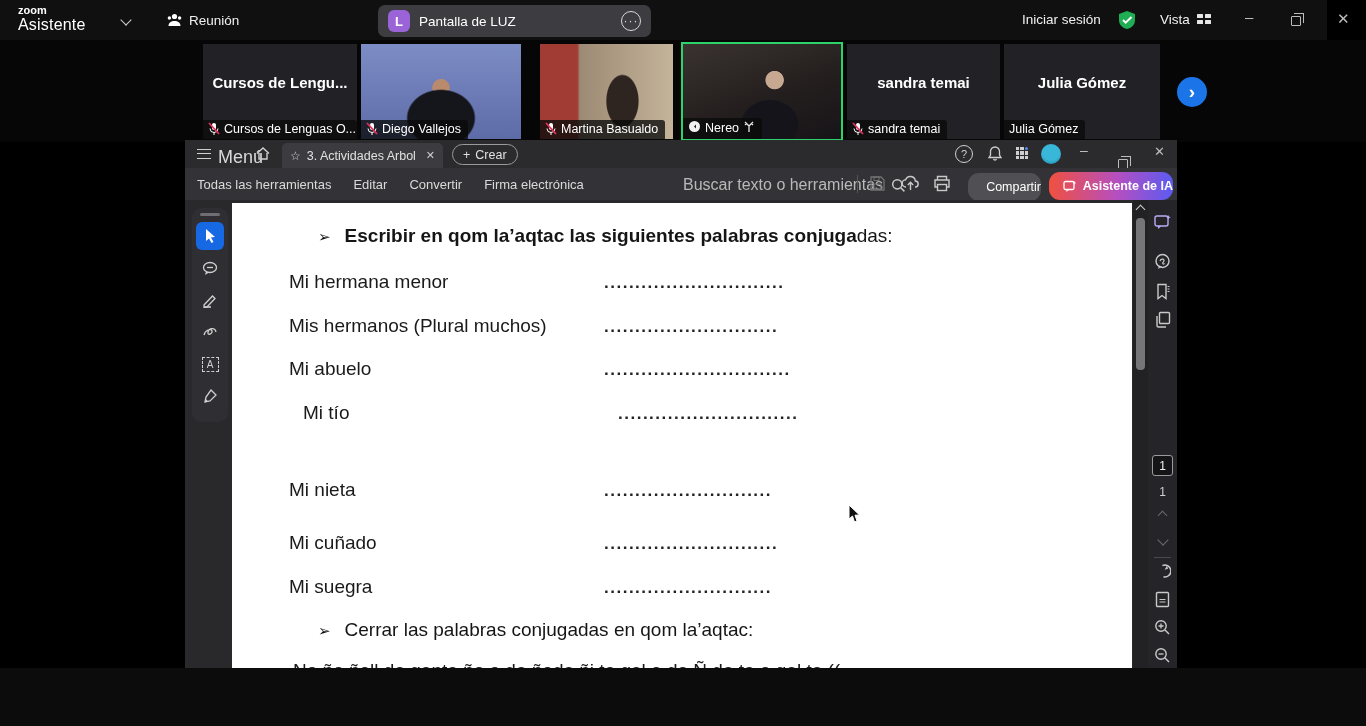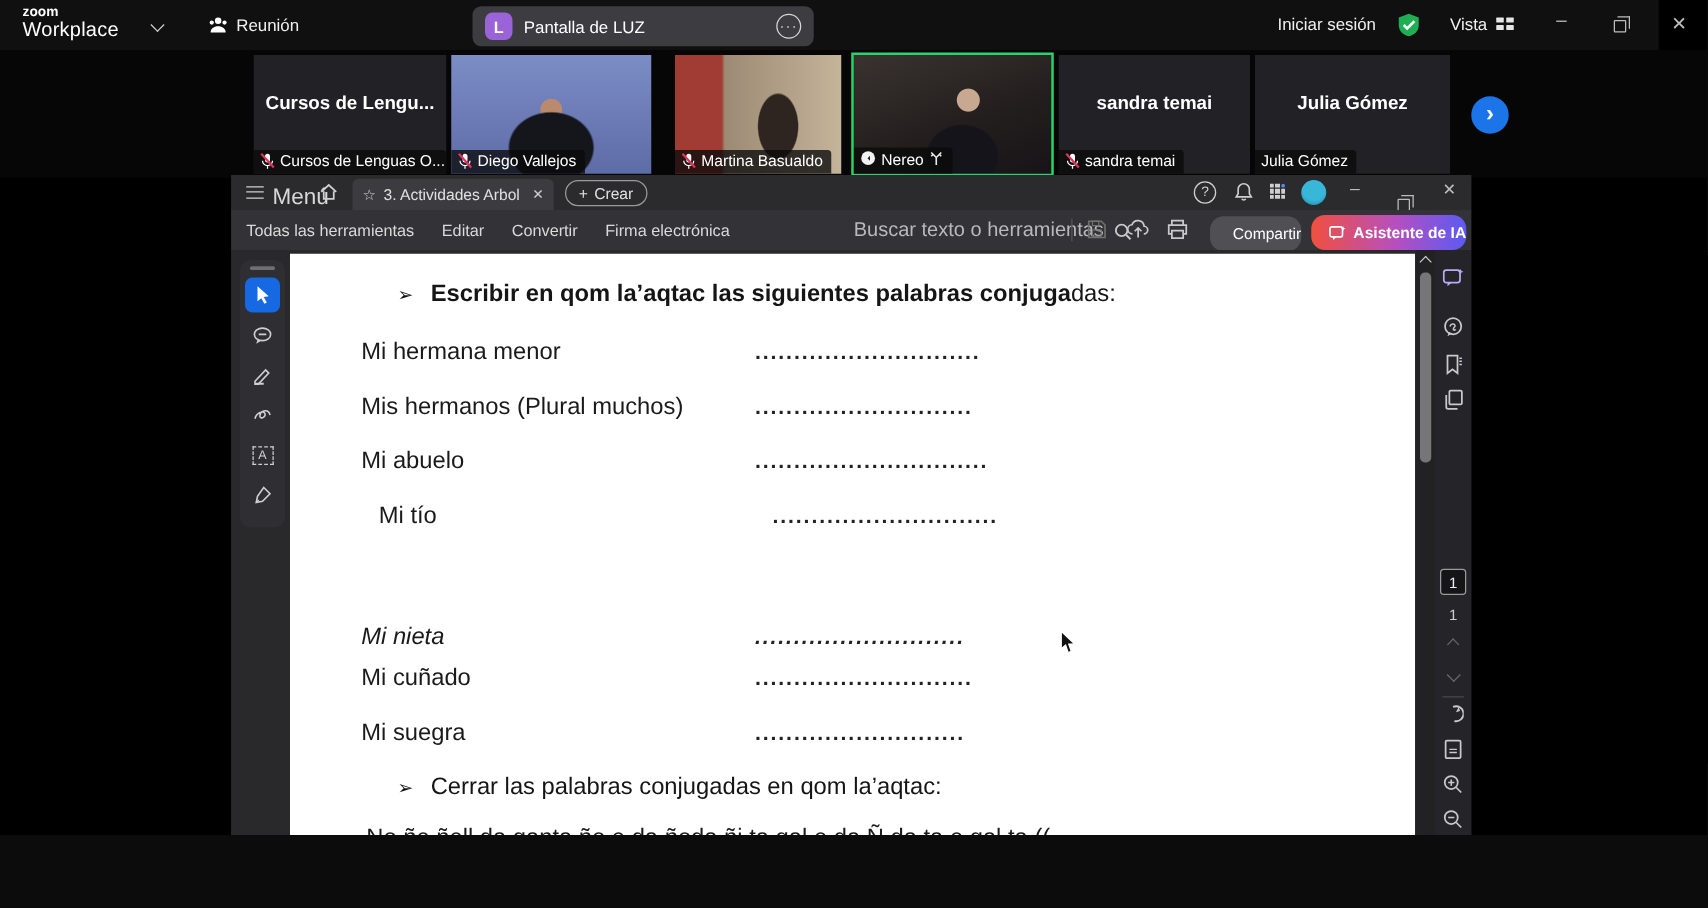--- a/index.html
+++ b/index.html
@@ -64,21 +64,21 @@
   #btmbar { position:absolute; left:0; top:668px; width:1366px; height:58px; background:#0c0c0c; }
   
   #cursor { position:absolute; left:663px; top:304px; }
 </style>
 </head>
 <body>
 
 <div id="topbar">
   <div class="abs" style="left:18px;top:4px;">
     <div class="logo1">zoom</div>
-    <div class="logo2">Workplace</div>
+    <div class="logo2">Asistente</div>
   </div>
   <div class="abs chev-down" style="left:122px;top:16px;"></div>
   <div class="abs" style="left:166px;top:12px;">
     <svg width="17" height="16" viewBox="0 0 17 16">
         <circle cx="8.5" cy="4.5" r="2.6" fill="#fff"></circle>
         <path d="M2.5 14c0-3.2 2.7-5 6-5s6 1.8 6 5z" fill="#fff"></path>
         <circle cx="3.4" cy="6" r="1.7" fill="#fff"></circle>
         <circle cx="13.6" cy="6" r="1.7" fill="#fff"></circle>
       </svg>
   </div>
@@ -298,21 +298,21 @@
     <div id="page">
       <div class="doc-h" style="left:86px;top:22px;">
         <span class="bullet">➢</span>
         <span><b>Escribir en qom la’aqtac las siguientes palabras conjuga</b><span>das:</span></span>
       </div>
 
       <div class="doc-row" style="top:68px;"><span class="lab">Mi hermana menor</span><span class="dots">.............................</span></div>
       <div class="doc-row" style="top:112px;"><span class="lab">Mis hermanos (Plural muchos)</span><span class="dots">............................</span></div>
       <div class="doc-row" style="top:155px;"><span class="lab">Mi abuelo</span><span class="dots">..............................</span></div>
       <div class="doc-row" style="top:199px;margin-left:14px;"><span class="lab">Mi tío</span><span class="dots">.............................</span></div>
-      <div class="doc-row" style="top:296px;font-style:italic;"><span class="lab">Mi nieta</span><span class="dots">...........................</span></div>
+      <div class="doc-row" style="top:276px;"><span class="lab">Mi nieta</span><span class="dots">...........................</span></div>
       <div class="doc-row" style="top:329px;"><span class="lab">Mi cuñado</span><span class="dots">............................</span></div>
       <div class="doc-row" style="top:373px;"><span class="lab">Mi suegra</span><span class="dots">...........................</span></div>
 
       <div class="doc-h" style="left:86px;top:416px;">
         <span class="bullet">➢</span>
         <span>Cerrar las palabras conjugadas en qom la’aqtac:</span>
       </div>
       <div class="doc-row" style="top:457px;left:61px;width:820px;white-space:nowrap;">No ñe ñell da qanta ño e da ñoda ñi ta qal e da Ñ da ta e qal ta ((</div>
     </div>
 

